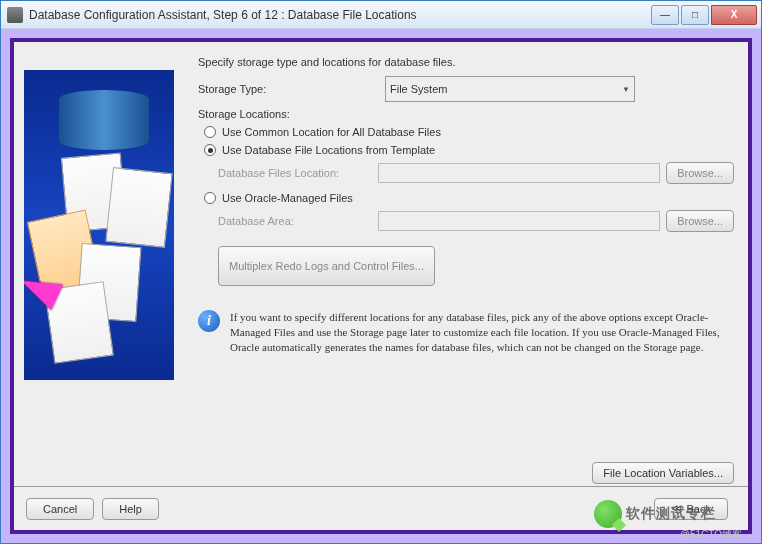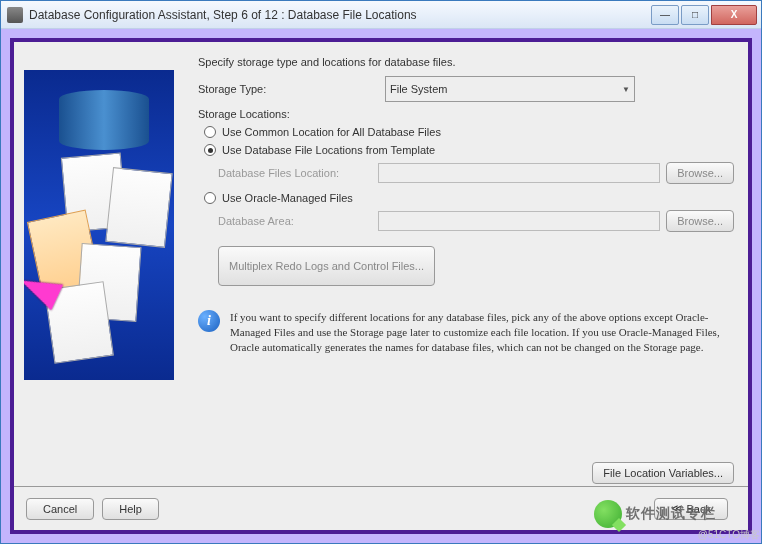--- a/index.html
+++ b/index.html
@@ -54,21 +54,21 @@
 .bottom-bar { height: 44px; border-top: 1px solid #999; display: flex; align-items: center; padding: 0 12px; background: #eeeeee; position: relative; }
 .bottom-bar .btn { color: #333; margin-right: 8px; padding: 0 16px; }
 .flex-spacer { flex: 1; }
 .nav-btn { display: inline-flex; align-items: center; gap: 4px; padding: 0 12px; }
 .chev-left::before { content: "≪"; font-size: 11px; }
 
 .watermark { position: absolute; right: 46px; bottom: 16px; display: flex; align-items: center; opacity: 0.92; }
 .wm-circle { width: 28px; height: 28px; border-radius: 50%; background: radial-gradient(circle at 35% 35%, #7adf56, #2da720); margin-right: 4px; position: relative; }
 .wm-circle::after { content:""; position:absolute; bottom:-2px; right:-2px; width:10px; height:10px; background:#7adf56; transform:rotate(45deg); }
 .wm-text { font-size: 14px; color: #666; font-weight: bold; letter-spacing: 1px; }
-.footer-tag { position: absolute; right: 2px; bottom: 2px; font-size: 10px; color: #c8c8c8; }
+.footer-tag { position: absolute; right: 20px; bottom: 2px; font-size: 10px; color: #c8c8c8; }
 </style>
 </head>
 <body>
 
 <div class="window-frame">
   <div class="titlebar">
     <div class="titlebar-icon"></div>
     <div class="titlebar-text">Database Configuration Assistant, Step 6 of 12 : Database File Locations</div>
     <div class="win-btns">
       <div class="win-btn">—</div>

